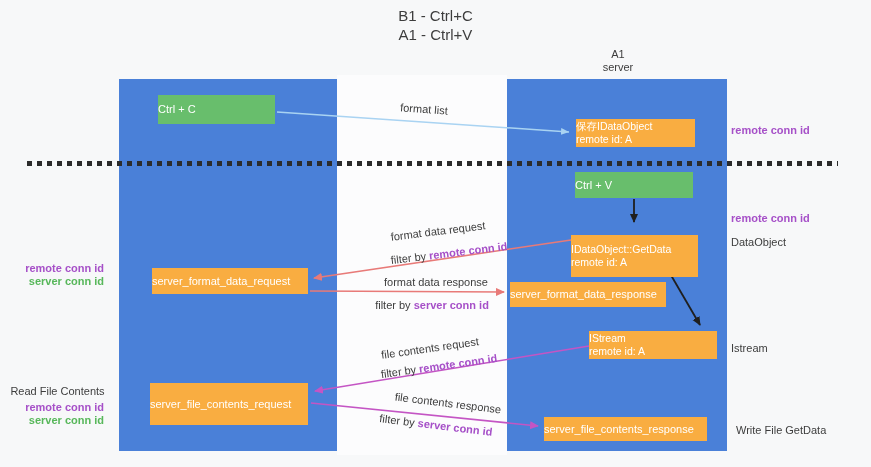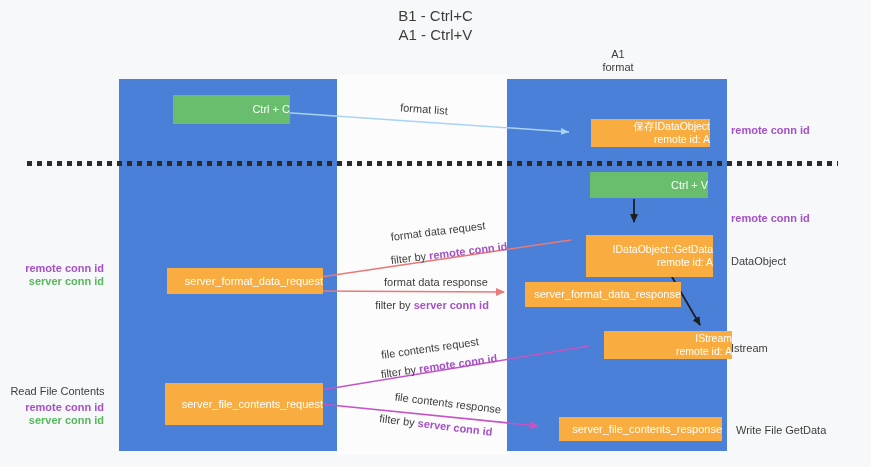--- a/index.html
+++ b/index.html
@@ -13,22 +13,22 @@
   body{font-family:"Liberation Sans",sans-serif;}
   .canvas{position:relative;width:871px;height:467px;background:var(--bg);overflow:hidden;}
   .mid-strip{position:absolute;left:337px;top:75px;width:170px;height:380px;background:var(--mid-strip);}
   .title{position:absolute;left:0;top:6px;width:871px;text-align:center;color:var(--text-dark);font-size:15px;line-height:19px;}
   .lane-header{position:absolute;text-align:center;color:var(--text-dark);font-size:11px;line-height:13px;}
   .lane{position:absolute;top:79px;height:372px;background:var(--lane-blue);}
   .lane-left{left:119px;width:218px;}
   .lane-right{left:507px;width:220px;}
   .dashline{position:absolute;left:27px;top:161px;width:811px;height:5px;z-index:6;
     background:repeating-linear-gradient(to right,var(--dash) 0 5px,transparent 5px 10px);}
-  .node{position:absolute;display:flex;flex-direction:column;align-items:flex-end;justify-content:center;
-    color:#fff;font-size:11px;line-height:13px;text-align:center;z-index:4;margin-left:15px;}
+  .node{position:absolute;display:flex;flex-direction:column;align-items:flex-start;justify-content:center;
+    color:#fff;font-size:11px;line-height:13px;text-align:center;z-index:4;}
   .node.orange{background:var(--node-orange);}
   .node.green{background:var(--node-green);}
   .node .l2{font-size:10.5px;}
   .edge-label{position:absolute;white-space:nowrap;font-size:11px;color:var(--text-dark);z-index:5;}
   .edge-label .flt-purple{color:var(--label-purple);font-weight:bold;}
   .side-label{position:absolute;font-size:11px;line-height:13px;white-space:nowrap;z-index:5;}
   .side-label.dark{color:var(--text-dark);}
   .side-label.purple{color:var(--label-purple);font-weight:bold;}
   .side-label.green{color:var(--label-green);font-weight:bold;}
   .left-col{position:absolute;left:0;width:110px;text-align:right;z-index:5;}
@@ -46,21 +46,21 @@
 
   <div class="mid-strip"></div>
 
   <div class="title">
     <div>B1 - Ctrl+C</div>
     <div>A1 - Ctrl+V</div>
   </div>
 
   <div class="lane-header" style="left:568px;top:48px;width:100px;">
     <div>A1</div>
-    <div>format</div>
+    <div>server</div>
   </div>
 
   <div class="lane lane-left"></div>
   <div class="lane lane-right"></div>
 
   <div class="dashline"></div>
 
   <svg class="arrows" width="871" height="467" viewBox="0 0 871 467">
     <defs>
       <marker id="mk-blue" markerWidth="10" markerHeight="9" refX="8" refY="3.5" orient="auto" markerUnits="userSpaceOnUse">
@@ -125,21 +125,21 @@
   <div class="edge-label" style="left:432px;top:305px;transform:translate(-50%,-50%);"><span>filter by </span><span class="flt-purple">server conn id</span></div>
 
   <div class="edge-label" style="left:430px;top:348px;transform:translate(-50%,-50%) rotate(-8deg);">file contents request</div>
   <div class="edge-label" style="left:439px;top:366px;transform:translate(-50%,-50%) rotate(-8deg);"><span>filter by </span><span class="flt-purple">remote conn id</span></div>
 
   <div class="edge-label" style="left:448px;top:403px;transform:translate(-50%,-50%) rotate(7deg);">file contents response</div>
   <div class="edge-label" style="left:436px;top:425px;transform:translate(-50%,-50%) rotate(7deg);"><span>filter by </span><span class="flt-purple">server conn id</span></div>
 
   <div class="side-label purple" style="left:731px;top:124px;">remote conn id</div>
   <div class="side-label purple" style="left:731px;top:212px;">remote conn id</div>
-  <div class="side-label dark" style="left:731px;top:236px;margin-top:19px;">DataObject</div>
+  <div class="side-label dark" style="left:731px;top:236px;">DataObject</div>
   <div class="side-label dark" style="left:731px;top:342px;">Istream</div>
   <div class="side-label dark" style="left:736px;top:424px;">Write File GetData</div>
 
   <div class="left-col" style="top:262px;width:104px;">
     <div class="side-label purple">remote conn id</div>
     <div class="side-label green">server conn id</div>
   </div>
   <div class="left-col" style="top:385px;width:115px;">
     <div class="side-label dark" style="margin-bottom:3px;text-align:center;">Read File Contents</div>
     <div class="side-label purple" style="margin-right:11px;">remote conn id</div>

